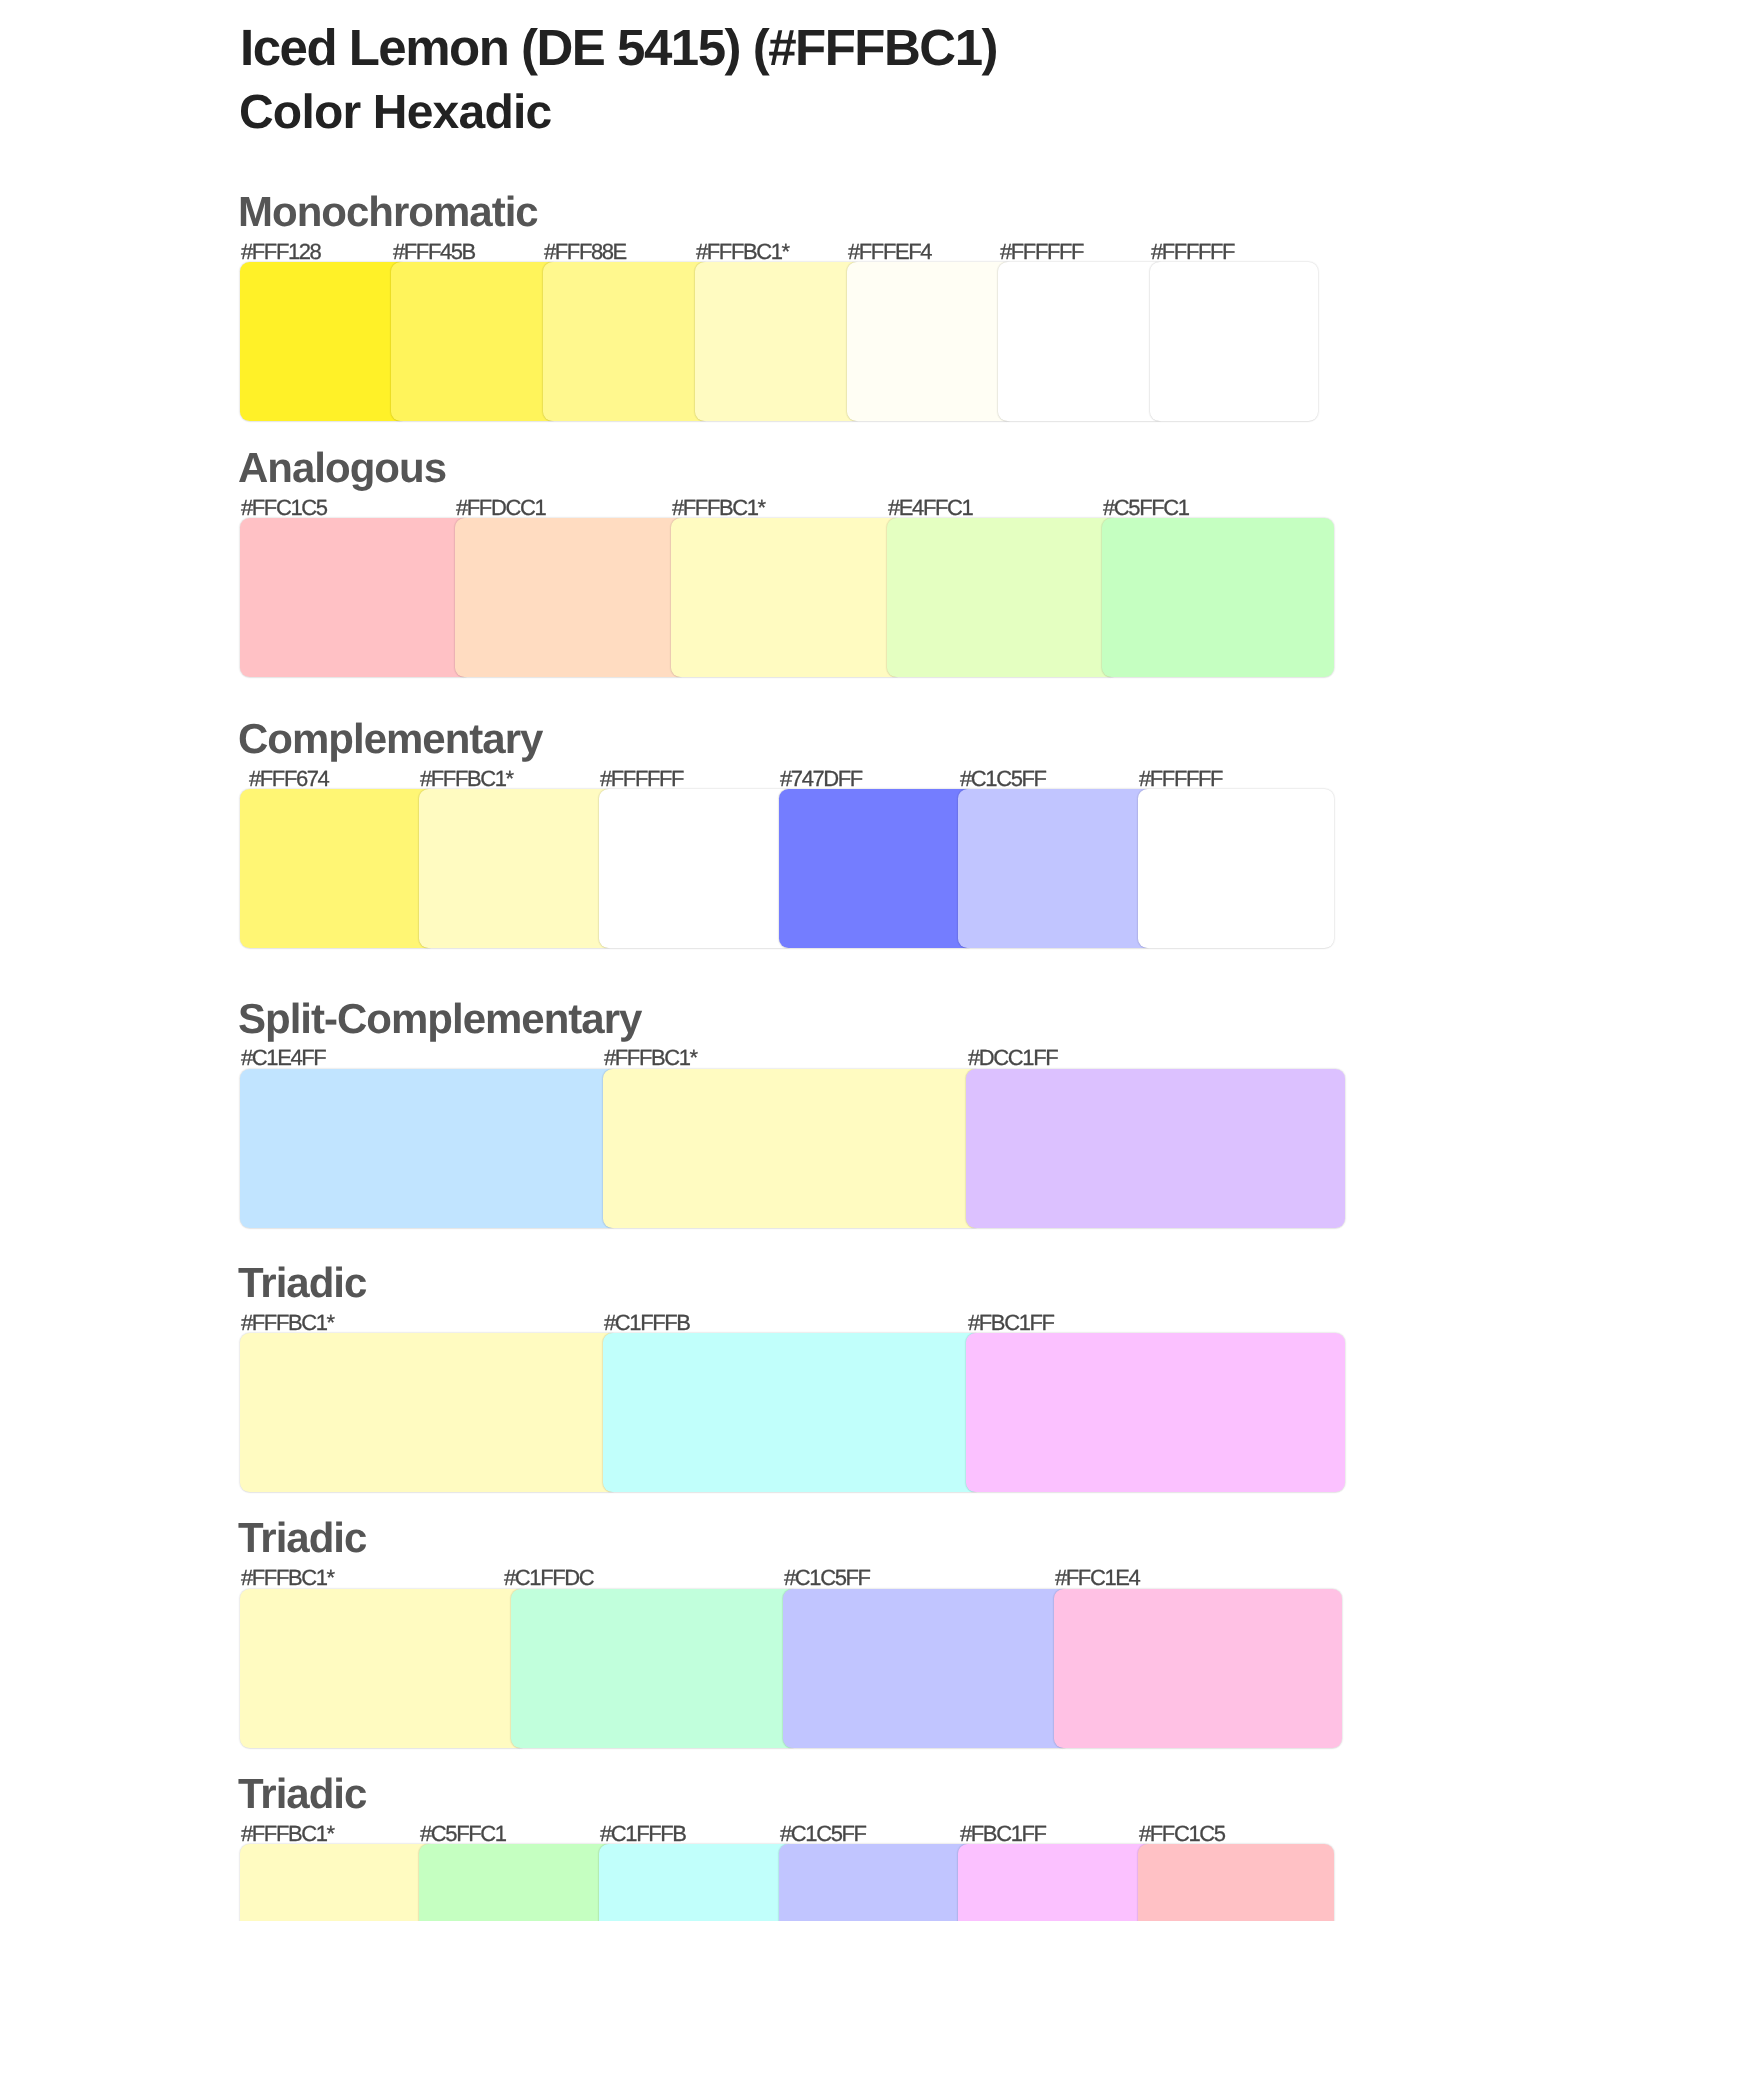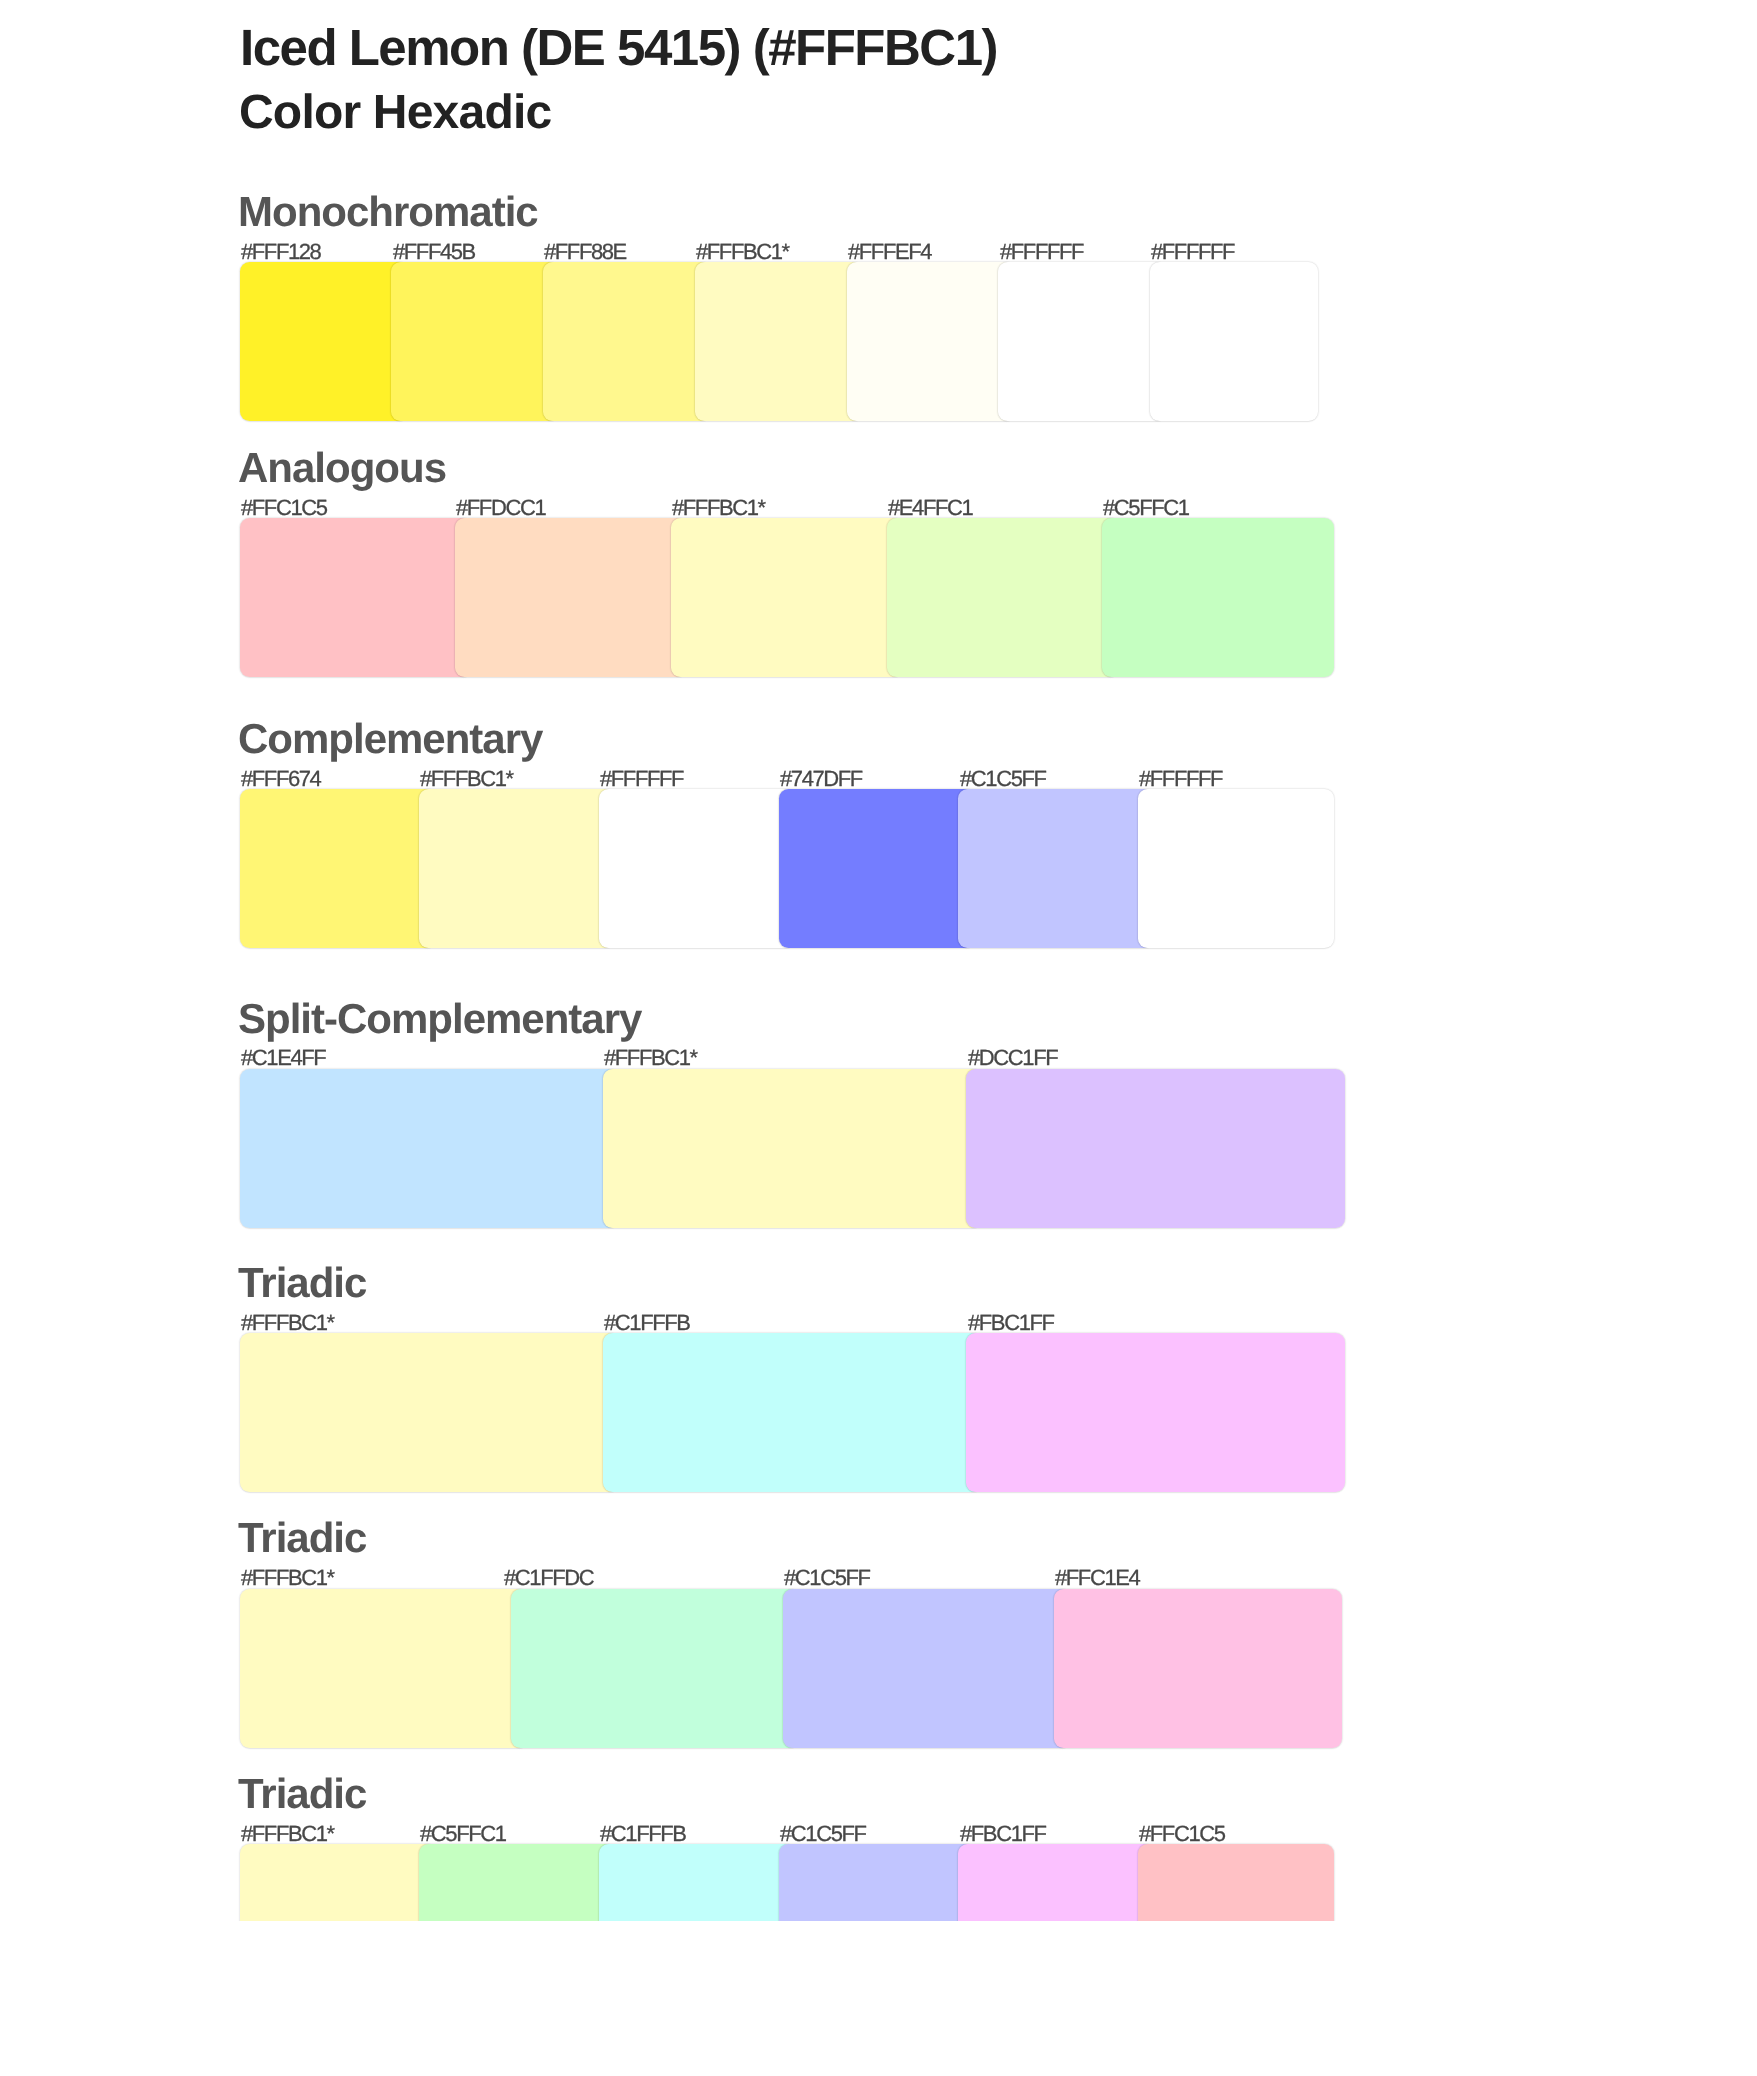--- a/index.html
+++ b/index.html
@@ -78,21 +78,21 @@
     <div class="swatch" style="left:455px;top:518px;width:232px;background:#FFDCC1;z-index:11" title="#FFDCC1"></div>
     <div class="swatch-label" style="left:672px;top:497px">#FFFBC1*</div>
     <div class="swatch" style="left:671px;top:518px;width:232px;background:#FFFBC1;z-index:12" title="#FFFBC1"></div>
     <div class="swatch-label" style="left:888px;top:497px">#E4FFC1</div>
     <div class="swatch" style="left:887px;top:518px;width:232px;background:#E4FFC1;z-index:13" title="#E4FFC1"></div>
     <div class="swatch-label" style="left:1103px;top:497px">#C5FFC1</div>
     <div class="swatch" style="left:1102px;top:518px;width:232px;background:#C5FFC1;z-index:14" title="#C5FFC1"></div>
   </div>
   <div class="section">
     <div class="section-title" style="top:718px">Complementary</div>
-    <div class="swatch-label" style="left:241px;top:768px">#FFF674</div>
+    <div class="swatch-label" style="left:249px;top:768px">#FFF674</div>
     <div class="swatch" style="left:240px;top:789px;width:196px;background:#FFF674;z-index:10" title="#FFF674"></div>
     <div class="swatch-label" style="left:420px;top:768px">#FFFBC1*</div>
     <div class="swatch" style="left:419px;top:789px;width:196px;background:#FFFBC1;z-index:11" title="#FFFBC1"></div>
     <div class="swatch-label" style="left:600px;top:768px">#FFFFFF</div>
     <div class="swatch" style="left:599px;top:789px;width:196px;background:#FFFFFF;z-index:12" title="#FFFFFF"></div>
     <div class="swatch-label" style="left:780px;top:768px">#747DFF</div>
     <div class="swatch" style="left:779px;top:789px;width:196px;background:#747DFF;z-index:13" title="#747DFF"></div>
     <div class="swatch-label" style="left:960px;top:768px">#C1C5FF</div>
     <div class="swatch" style="left:958px;top:789px;width:196px;background:#C1C5FF;z-index:14" title="#C1C5FF"></div>
     <div class="swatch-label" style="left:1139px;top:768px">#FFFFFF</div>

